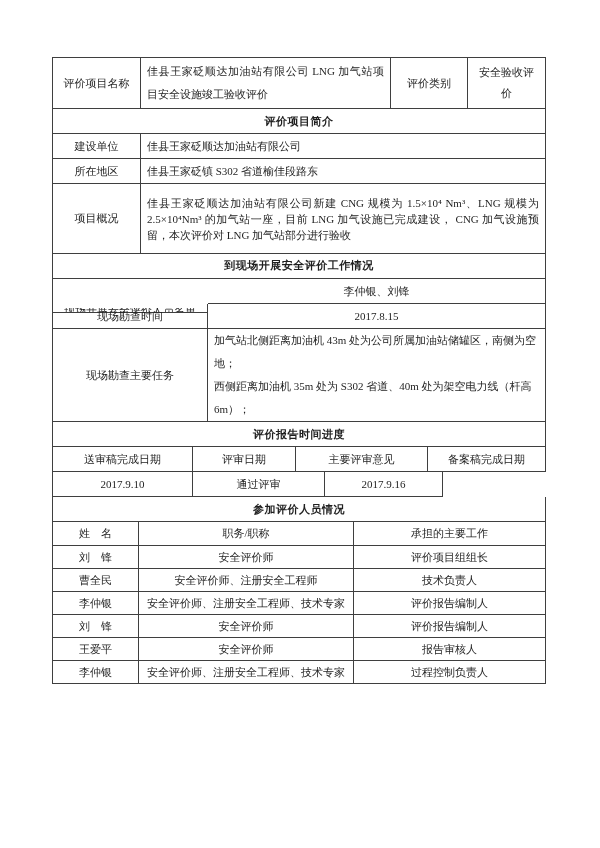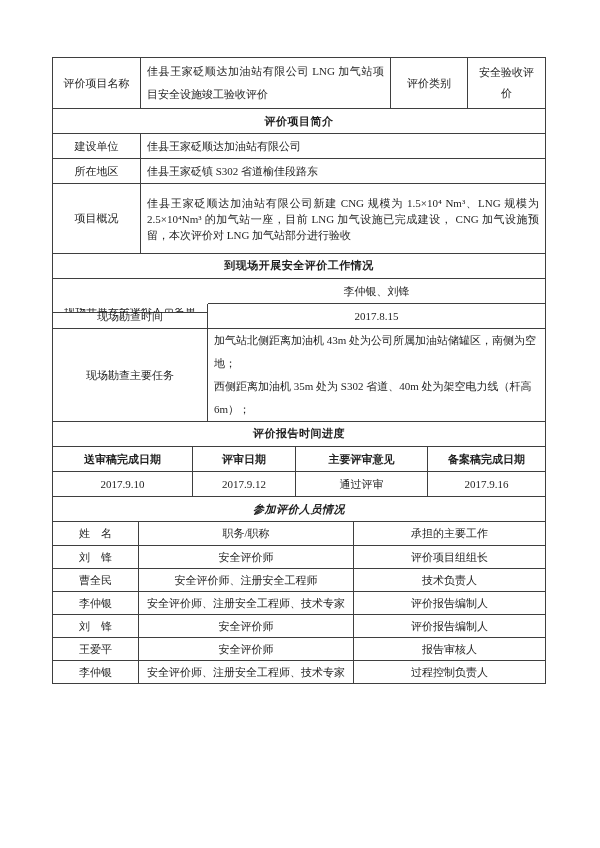--- a/index.html
+++ b/index.html
@@ -89,38 +89,37 @@
       <div class="cell" style="width:338px;">2017.8.15</div>
     </div>
     <div class="row" style="height:93px;">
       <div class="cell" style="width:155px;">现场勘查主要任务</div>
       <div class="cell left preline" style="width:338px;">评价项目现场基本情况：
 加气站北侧距离加油机 43m 处为公司所属加油站储罐区，南侧为空地；
 西侧距离加油机 35m 处为 S302 省道、40m 处为架空电力线（杆高 6m）；
 东侧为王家砭河道（已经修建防护提）</div>
     </div>
 
-    <div class="row" style="height:25px;font-family:Liberation Mono, monospace;">
+    <div class="row" style="height:25px;">
       <div class="cell section-title" style="width:493px;">评价报告时间进度</div>
     </div>
-    <div class="row" style="height:25px;font-weight:bold;">
+    <div class="row" style="height:25px;">
       <div class="cell" style="width:140px;">送审稿完成日期</div>
       <div class="cell" style="width:103px;">评审日期</div>
       <div class="cell" style="width:132px;">主要评审意见</div>
       <div class="cell" style="width:118px;">备案稿完成日期</div>
     </div>
     <div class="row" style="height:25px;">
       <div class="cell" style="width:140px;">2017.9.10</div>
-      <div class="cell" style="width:103px;">2017.9.12</div>
       <div class="cell" style="width:132px;">通过评审</div>
       <div class="cell" style="width:118px;">2017.9.16</div>
     </div>
 
     <div class="row" style="height:25px;">
-      <div class="cell section-title" style="width:493px;font-style:italic;">参加评价人员情况</div>
+      <div class="cell section-title" style="width:493px;">参加评价人员情况</div>
     </div>
     <div class="row" style="height:24px;">
       <div class="cell" style="width:86px;">姓　名</div>
       <div class="cell" style="width:215px;">职务/职称</div>
       <div class="cell" style="width:192px;">承担的主要工作</div>
     </div>
 
     <div class="row" style="height:23px;">
       <div class="cell" style="width:86px;">刘　锋</div>
       <div class="cell" style="width:215px;">安全评价师</div>

